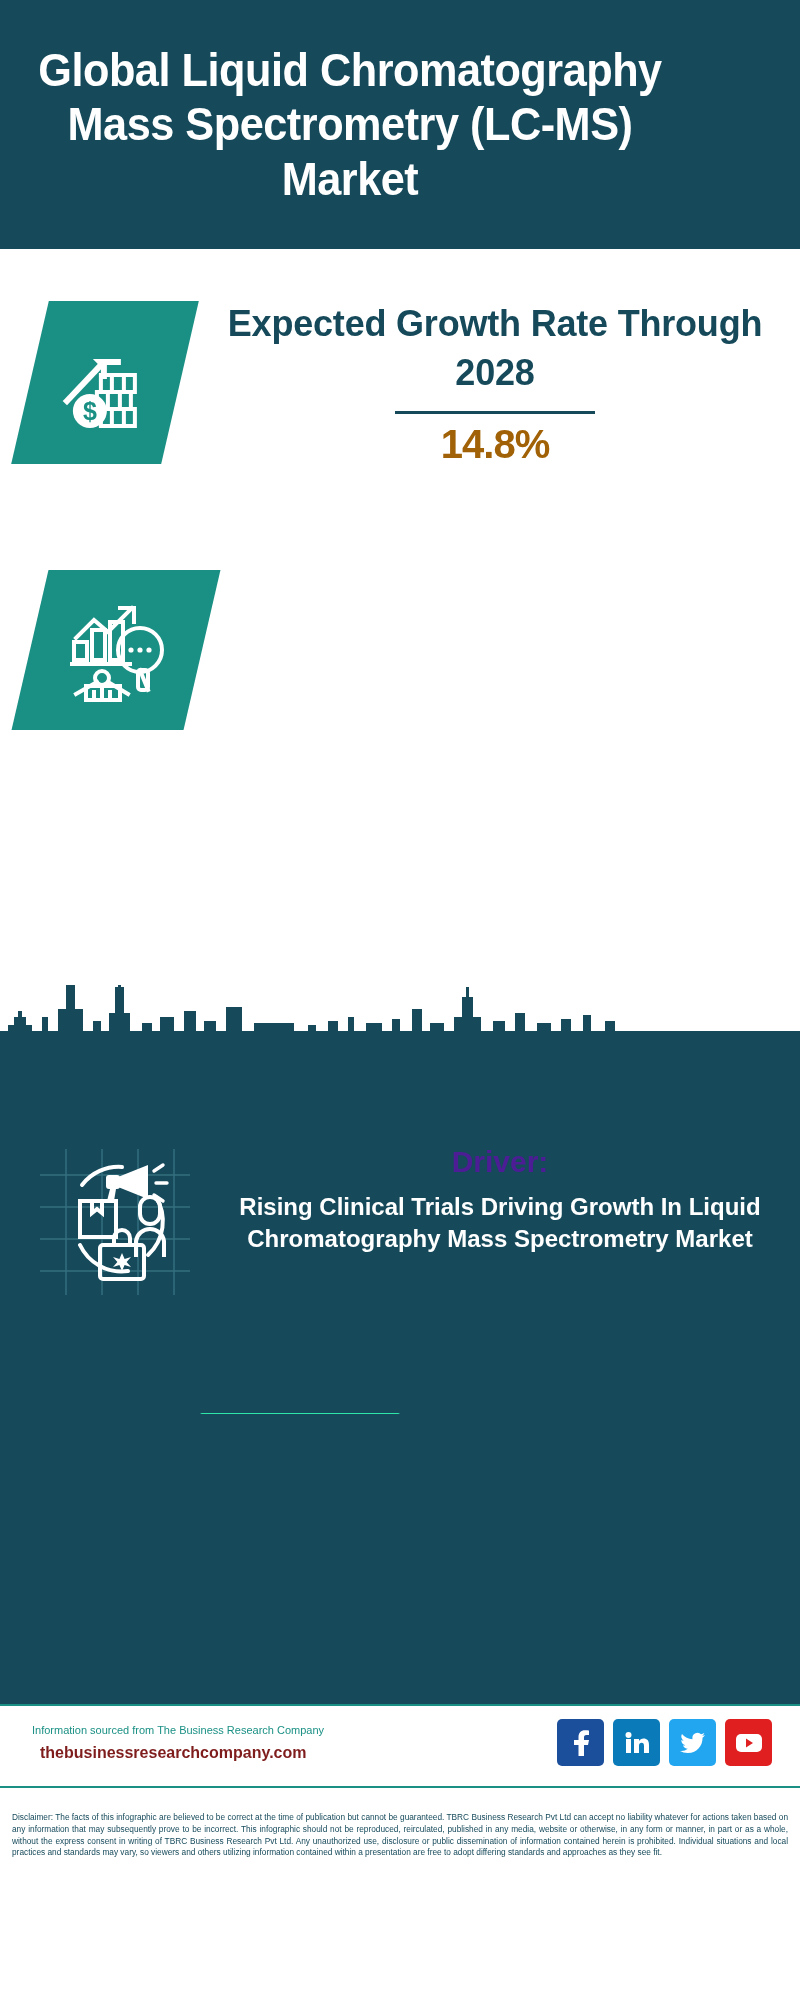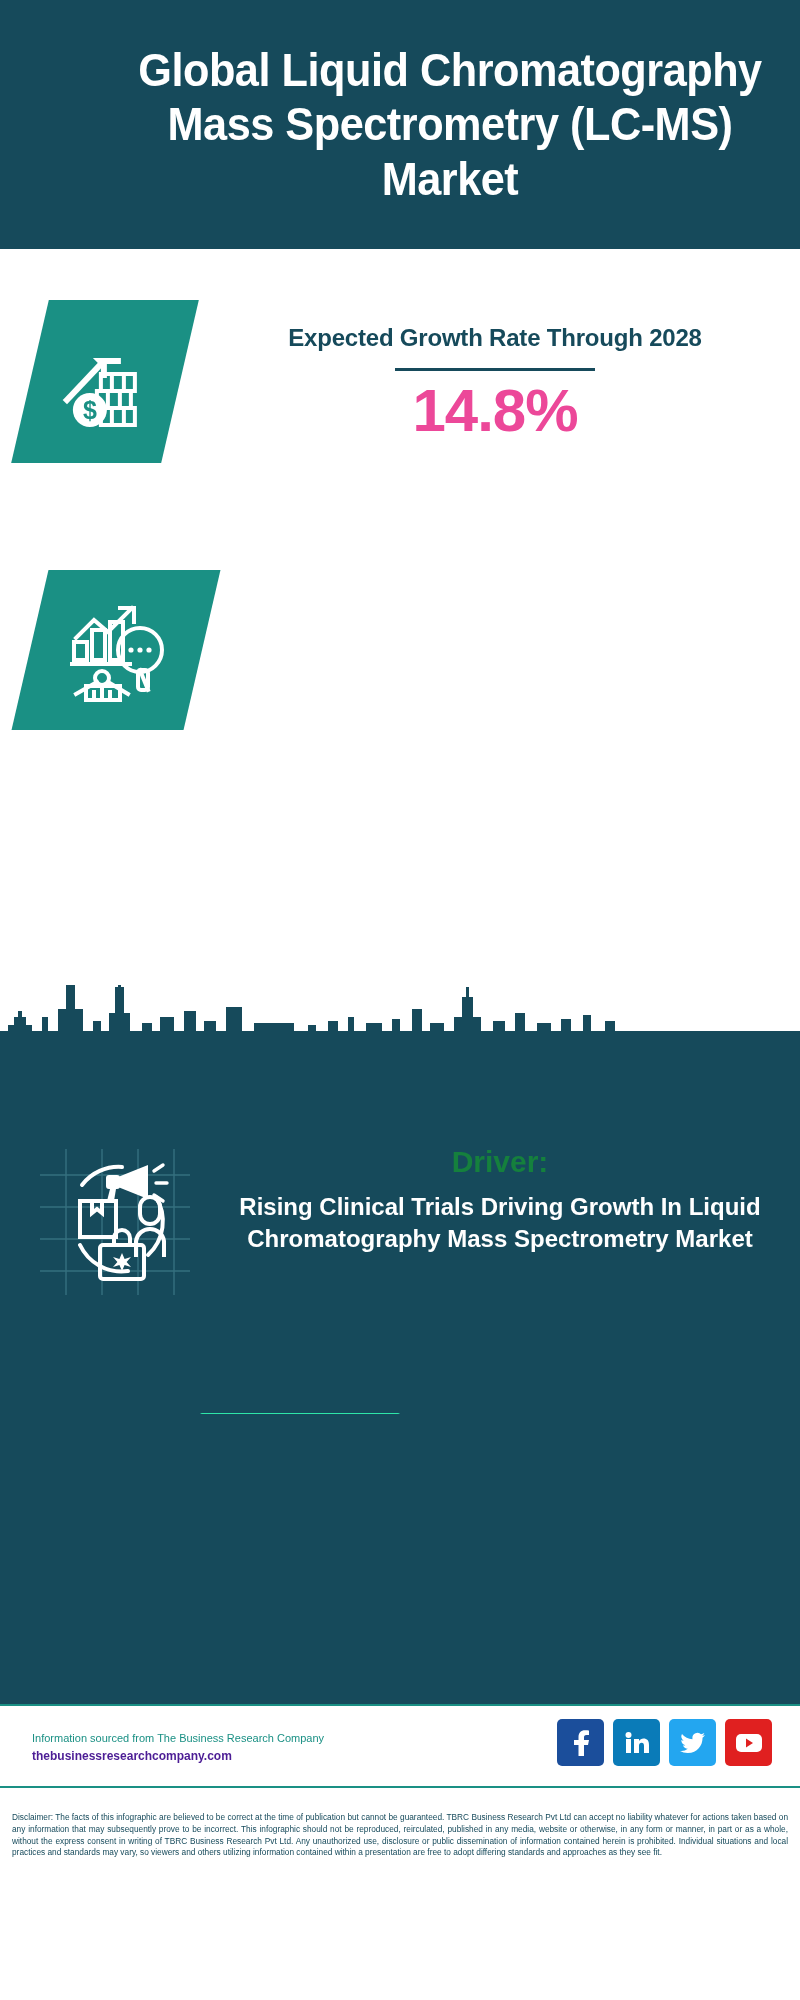--- a/index.html
+++ b/index.html
@@ -1,51 +1,51 @@
 <!DOCTYPE html>
 <html><head>
 <meta charset="utf-8">
 <style>
   html,body{margin:0;padding:0;}
   body{width:800px;height:2000px;background:#ffffff;font-family:"Liberation Sans",sans-serif;overflow:hidden;}
   .page{position:relative;width:800px;height:2000px;background:#fff;}
 
   
   .header{position:absolute;left:0;top:0;width:800px;height:249px;background:#164a5b;
-    display:flex;align-items:center;justify-content:flex-end;}
+    display:flex;align-items:center;justify-content:flex-start;}
   .header h1{margin:0;color:#ffffff;font-family:"Liberation Sans Narrow","Liberation Sans",sans-serif;
     font-weight:700;font-size:46px;line-height:1.18;text-align:center;letter-spacing:-0.5px;
     transform:scaleX(0.94);width:700px;}
 
   
   .white-zone{position:absolute;left:0;top:249px;width:800px;height:790px;background:#fff;}
 
   
   .stat{position:absolute;display:flex;align-items:center;}
   .stat-text{text-align:center;}
   .stat-label{color:#164a5b;font-family:"Liberation Sans Narrow","Liberation Sans",sans-serif;
-    font-weight:700;font-size:24px;line-height:1.35;margin:0;letter-spacing:-0.2px;}
+    font-weight:700;font-size:36px;line-height:1.35;margin:0;letter-spacing:-0.2px;}
   .rule{height:3px;background:#164a5b;margin:14px auto 10px auto;}
-  .stat-value{color:#ec4899;font-family:"Liberation Sans Narrow","Liberation Sans",sans-serif;
-    font-weight:700;font-size:60px;line-height:1;margin:0;letter-spacing:-1px;}
+  .stat-value{color:#a16207;font-family:"Liberation Sans Narrow","Liberation Sans",sans-serif;
+    font-weight:700;font-size:40px;line-height:1;margin:0;letter-spacing:-1px;}
 
   
   .para{background:#1a9084;display:flex;align-items:center;justify-content:center;}
   .para.p1{width:150px;height:163px;transform:skewX(-13deg);}
   .para.p2{width:172px;height:160px;transform:skewX(-13deg);}
   .para > svg{transform:skewX(13deg);}
 
   
   .dark-zone{position:absolute;left:0;top:1039px;width:800px;height:375px;background:#164a5b;}
   .skyline{position:absolute;left:0;top:985px;width:800px;height:60px;display:block;}
 
   .driver-row{position:absolute;left:0;top:1145px;width:800px;display:flex;align-items:flex-start;}
   .driver-icon-wrap{position:relative;width:200px;height:150px;margin-left:30px;flex:none;}
   .driver-text{flex:1;text-align:center;padding-right:30px;}
-  .driver-head{color:#15803d;font-family:"Liberation Sans Narrow","Liberation Sans",sans-serif;
+  .driver-head{color:#4c1d95;font-family:"Liberation Sans Narrow","Liberation Sans",sans-serif;
     font-weight:700;font-size:30px;margin:0 0 12px 0;}
   .driver-body{color:#ffffff;font-family:Liberation Sans, sans-serif;
     font-weight:700;font-size:24px;line-height:1.32;margin:0;}
 
   .mint-rule{position:absolute;left:200px;top:1413px;width:200px;height:5px;background:#2ee6a8;border-radius:2px;}
 
   .region-row{position:absolute;left:0;top:1465px;width:800px;display:flex;align-items:center;}
   .region-text{flex:1;text-align:center;padding-left:40px;}
   .region-name{color:#2ee6a8;font-family:"Liberation Sans Narrow","Liberation Sans",sans-serif;
     font-weight:700;font-size:32px;margin:0;}
@@ -53,21 +53,21 @@
     font-weight:400;font-size:29px;line-height:1.25;margin:2px 0 0 0;}
   .map-wrap{position:relative;width:190px;height:145px;margin-right:40px;flex:none;}
 
   
   .footer{position:absolute;left:0;top:1414px;width:800px;height:586px;}
   .footer-bar{position:absolute;left:0;top:0;width:800px;height:290px;background:#164a5b;}
   .srcband{position:absolute;left:0;top:290px;width:800px;height:82px;background:#ffffff;
     border-top:2px solid #1a9084;display:flex;align-items:center;}
   .src-text{margin-left:32px;}
   .src-line1{color:#1a9084;font-size:11px;margin:0 0 5px 0;}
-  .src-line2{color:#4c1d95;font-size:12px;font-weight:700;margin:0;}
+  .src-line2{color:#7f1d1d;font-size:16px;font-weight:700;margin:8px;}
   .socials{position:absolute;right:28px;top:305px;display:flex;gap:9px;}
   .sq{width:47px;height:47px;border-radius:5px;display:flex;align-items:center;justify-content:center;}
   .sq.fb{background:#1b4e9b;} .sq.li{background:#0a7bb8;}
   .sq.tw{background:#23a6f0;} .sq.yt{background:#e02020;}
   .sq svg{display:block;}
 
   .disclaimer{position:absolute;left:0;top:372px;width:800px;padding:24px 12px 0 12px;
     box-sizing:border-box;border-top:2px solid #1a9084;}
   .disclaimer p{margin:0;color:#164a5b;font-size:8.3px;line-height:1.42;text-align:justify;}
 </style>

